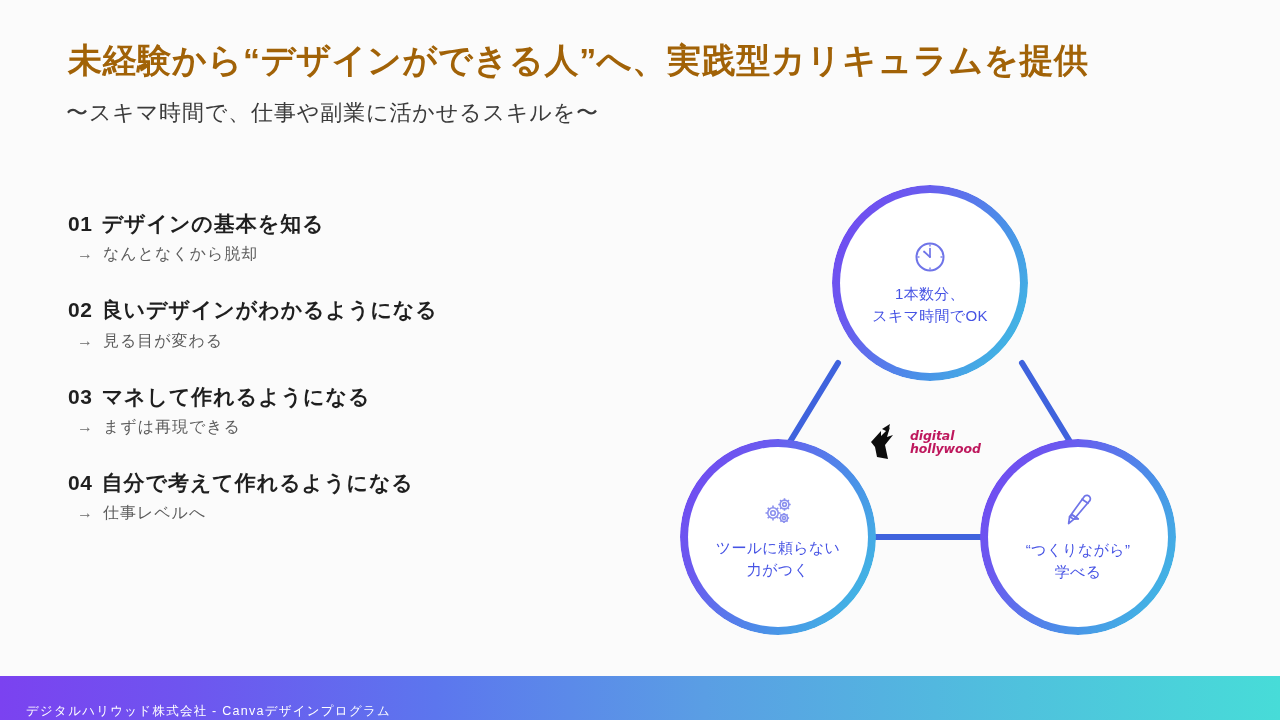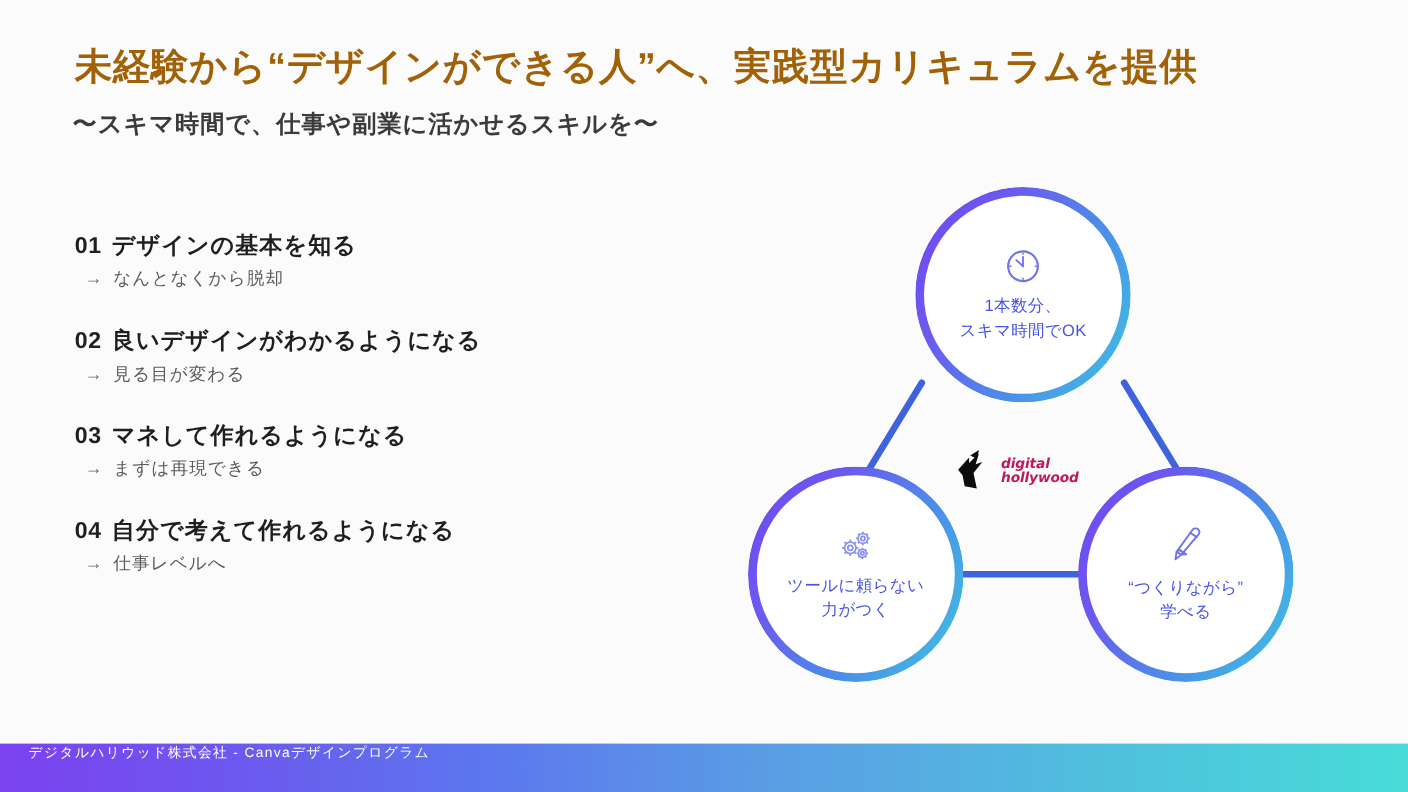--- a/index.html
+++ b/index.html
@@ -27,21 +27,21 @@
     color: #a16207;
     letter-spacing: 0.02em;
     white-space: nowrap;
     text-align: center;
   }
   .slide-subtitle {
     position: absolute;
     left: 66px;
     top: 98px;
     font-size: 22px;
-    font-weight: 700;
+    font-weight: 400;
     color: #3b3b3b;
     letter-spacing: 0.04em;
     white-space: nowrap;
   }
 
   
   .step-list {
     position: absolute;
     left: 68px;
     top: 178px;
@@ -76,21 +76,21 @@
   }
   .step-arrow {
     margin-right: 9px;
     color: #6e6e6e;
   }
 
   
   .diagram {
     position: absolute;
     left: 660px;
-    top: 152px;
+    top: 167px;
     width: 540px;
     height: 480px;
   }
   .diagram-svg {
     position: absolute;
     left: 0;
     top: 0;
     width: 540px;
     height: 480px;
   }
@@ -167,21 +167,21 @@
 
   
   .footer-bar {
     position: absolute;
     left: 0;
     bottom: 0;
     width: 1280px;
     height: 44px;
     background: linear-gradient(90deg, #7b42f0 0%, #6f54ef 14%, #5c76ee 34%, #5a9ee4 55%, #4fc2dd 80%, #47dcd8 100%);
     display: flex;
-    align-items: flex-start;
+    align-items: flex-end;
   }
   .footer-text {
     margin-left: 26px;
     font-size: 12.5px;
     color: #ffffff;
     letter-spacing: 0.10em;
     font-weight: 400;
     white-space: nowrap;
   }
 </style>

